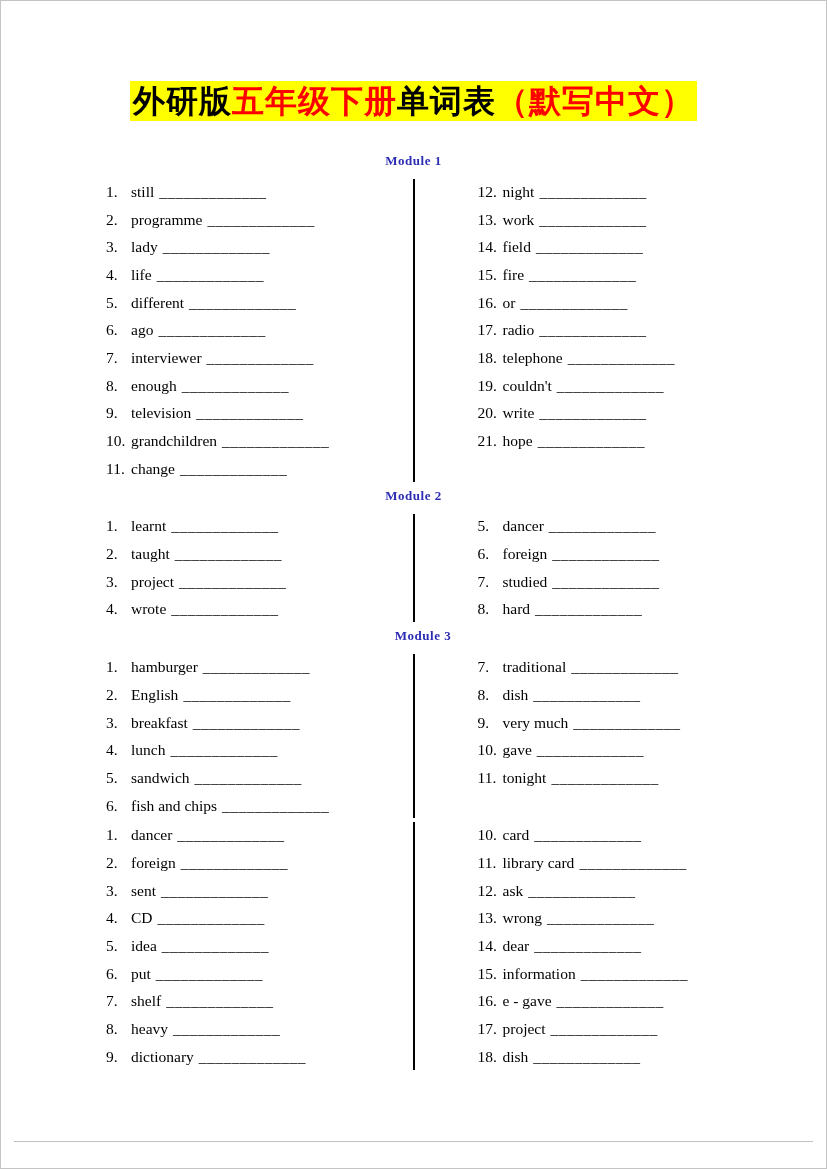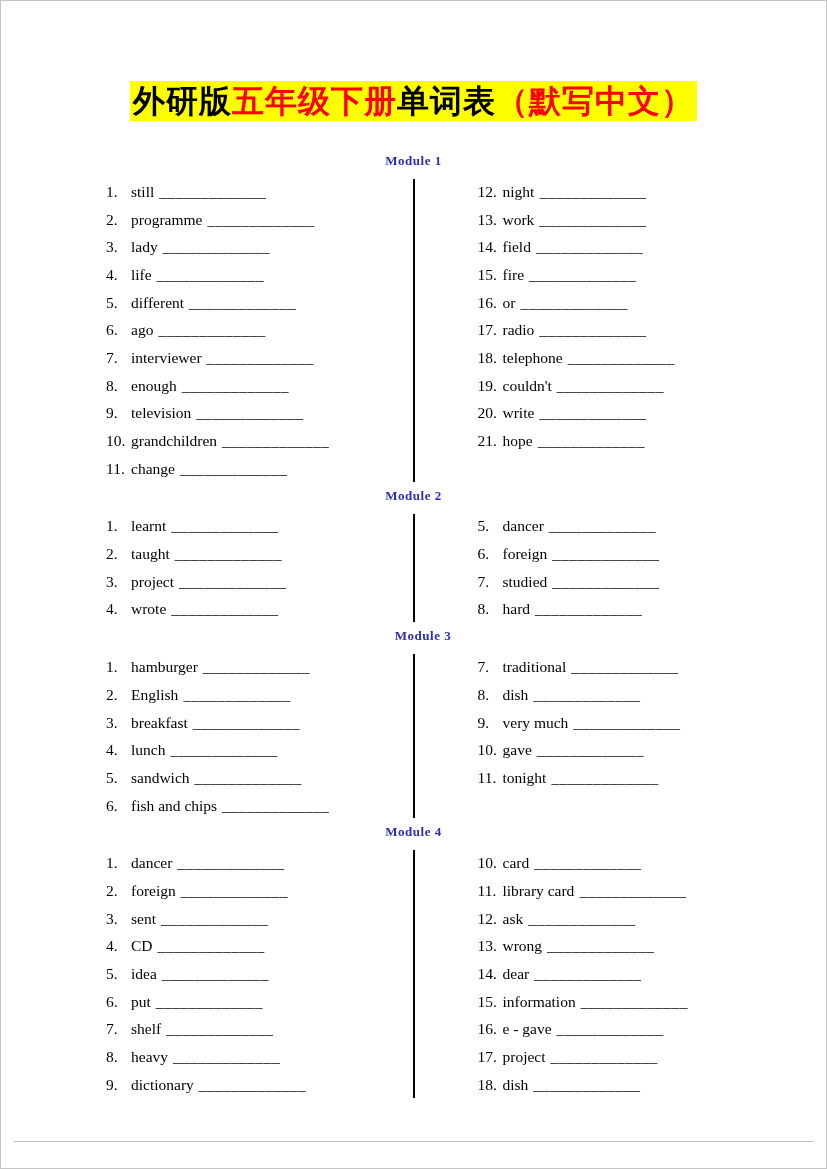--- a/index.html
+++ b/index.html
@@ -308,21 +308,20 @@
             <div class="row">
               <span class="num">11.</span>
               <span class="word">tonight</span>
               <span class="blank">_____________</span>
             </div>
           </div>
           <div class="column-divider" style="background: rgb(0, 0, 0);"></div>
         </div>
       </div>
       <div class="module">
-        <div class="module-heading" style="color: rgb(45, 45, 180);">Module 4</div>
         <div class="module-body">
           <div class="col col-left">
             <div class="row">
               <span class="num">1.</span>
               <span class="word">dancer</span>
               <span class="blank">_____________</span>
             </div>
             <div class="row">
               <span class="num">2.</span>
               <span class="word">foreign</span>

